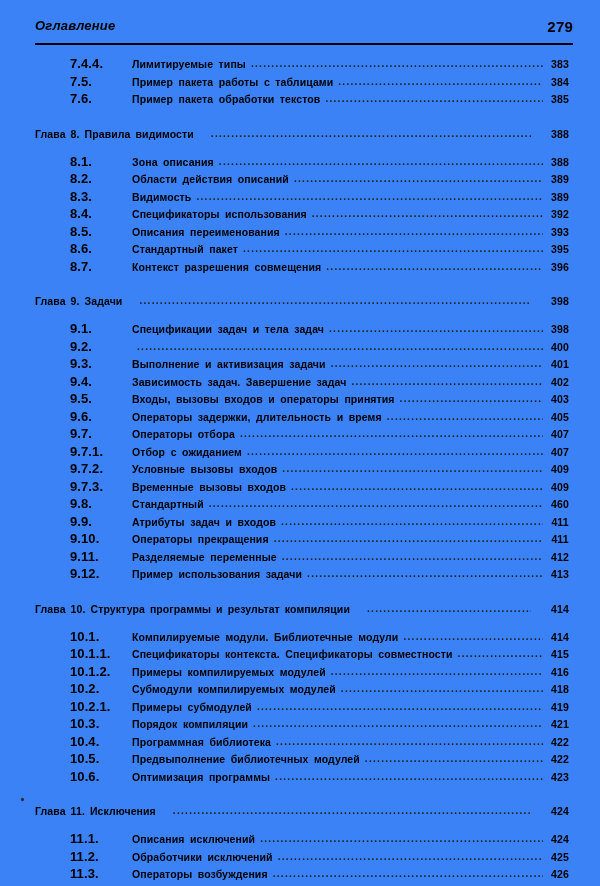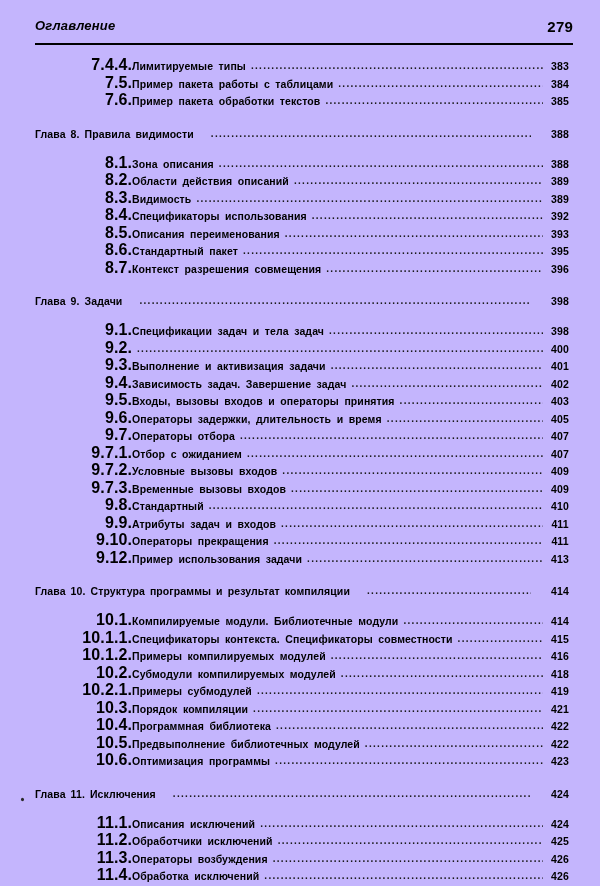--- a/index.html
+++ b/index.html
@@ -12,21 +12,21 @@
     height: 886px;
     font-family: "Liberation Sans", "DejaVu Sans", sans-serif;
     color: #000000;
     -webkit-font-smoothing: none;
   }
   .page {
     position: relative;
     width: 600px;
     height: 886px;
     overflow: hidden;
-    background: #c4b5fd;
+    background: #3b82f6;
   }
 
   
   .running-head {
     position: absolute;
     left: 35px;
     top: 18px;
     width: 538px;
     height: 24px;
   }
@@ -77,22 +77,22 @@
   }
 
   
   .gap-lg { height: 18px; }
   .gap-sm { height: 9px; }
 
   .row .num {
     flex: 0 0 auto;
     width: 62px;
     margin-left: 35px;
-    text-align: right;
-    font-size: 16px;
+    text-align: left;
+    font-size: 13px;
   }
   .row .title {
     flex: 0 0 auto;
     font-size: 10.5px;
     word-spacing: 2.5px;
   }
   .row .leader {
     flex: 1 1 auto;
     overflow: hidden;
     margin: 0 4px 0 5px;
@@ -279,33 +279,39 @@
       <div class="row">
         <span class="num">9.7.3.</span>
         <span class="title">Временные вызовы входов</span>
         <span class="leader"></span>
         <span class="page-no">409</span>
       </div>
       <div class="row">
         <span class="num">9.8.</span>
         <span class="title">Стандартный</span>
         <span class="leader"></span>
-        <span class="page-no">410</span>
+        <span class="page-no">460</span>
       </div>
       <div class="row">
         <span class="num">9.9.</span>
         <span class="title">Атрибуты задач и входов</span>
         <span class="leader"></span>
         <span class="page-no">411</span>
       </div>
       <div class="row">
         <span class="num">9.10.</span>
         <span class="title">Операторы прекращения</span>
         <span class="leader"></span>
         <span class="page-no">411</span>
+      </div>
+      <div class="row">
+        <span class="num">9.11.</span>
+        <span class="title">Разделяемые переменные</span>
+        <span class="leader"></span>
+        <span class="page-no">412</span>
       </div>
       <div class="row">
         <span class="num">9.12.</span>
         <span class="title">Пример использования задачи</span>
         <span class="leader"></span>
         <span class="page-no">413</span>
       </div>
       <div class="gap-lg"></div>
       <div class="row chapter">
         <span class="title">Глава 10. Структура программы и результат компиляции</span>

